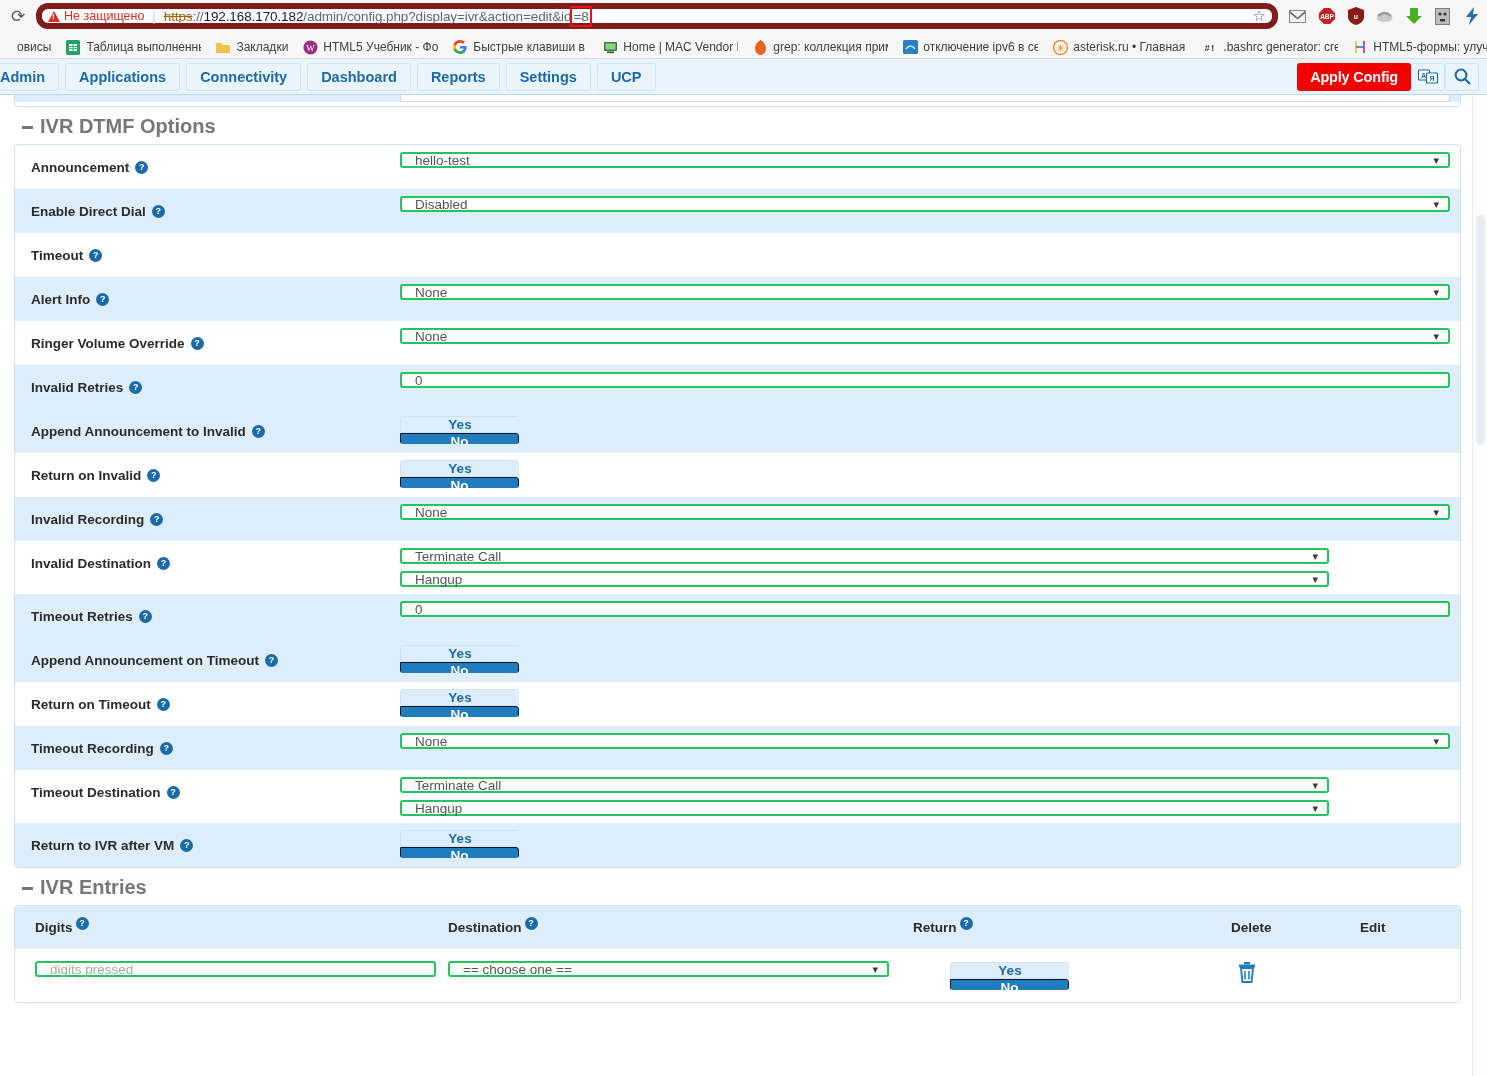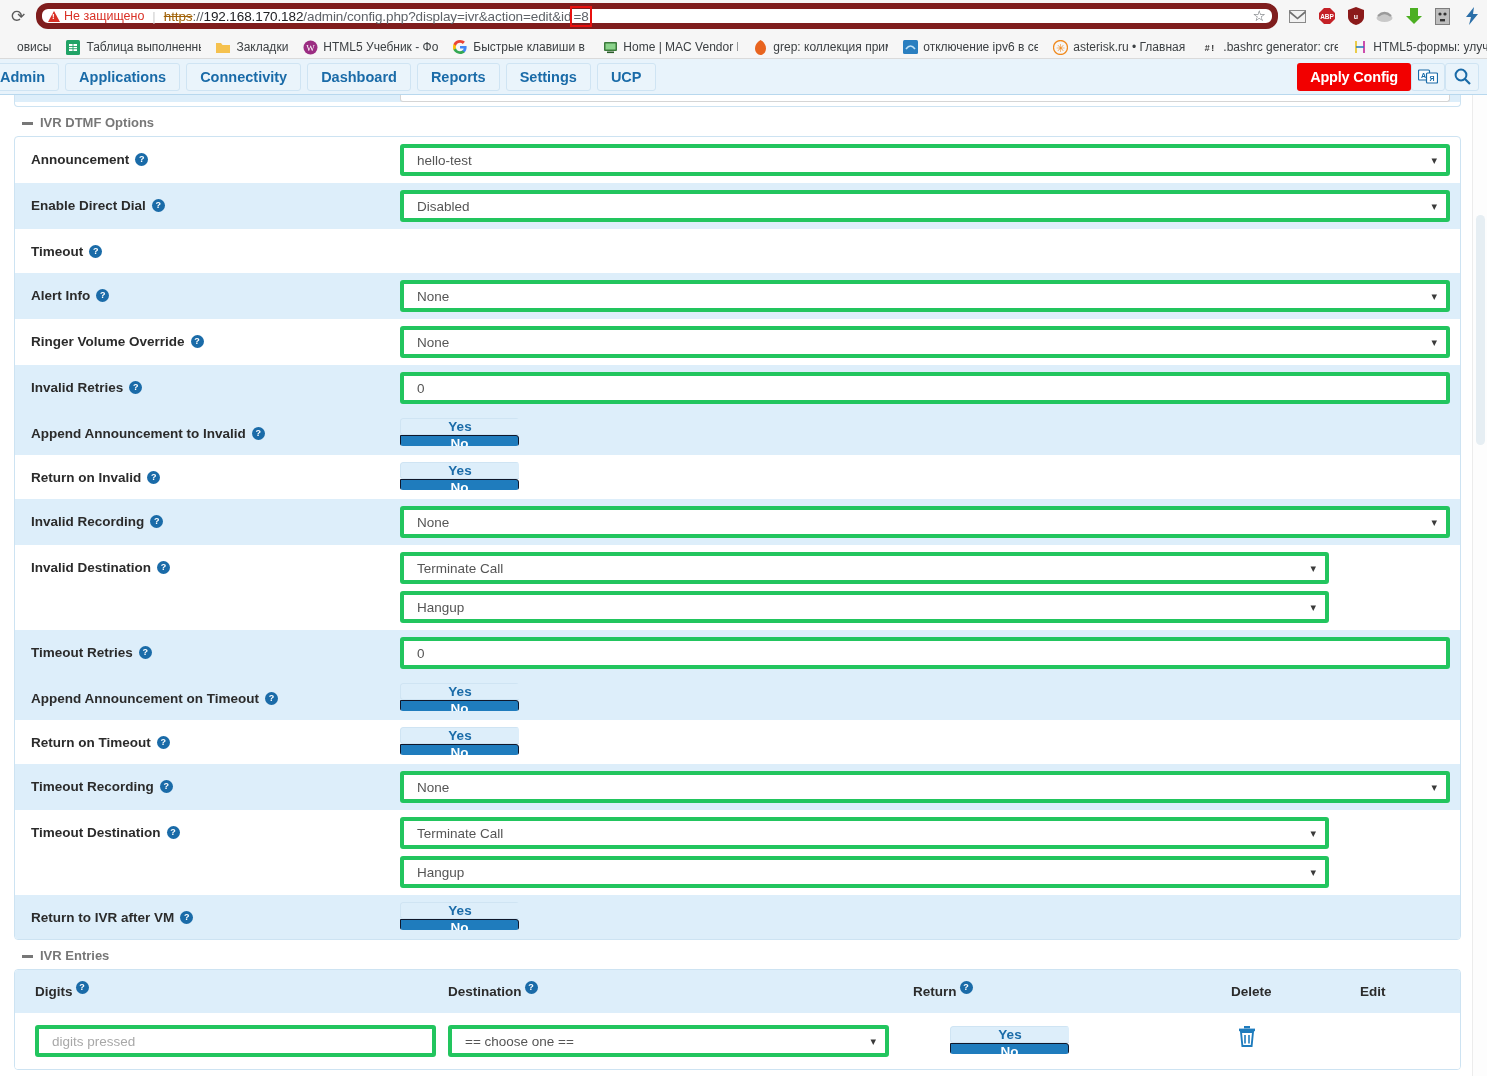--- a/index.html
+++ b/index.html
@@ -114,21 +114,21 @@
   .clipped-row {
     position: absolute; left: 0; right: 0; top: 0; height: 7px; background: #ddeefa;
   }
   .clipped-input {
     position: absolute; left: 385px; right: 10px; top: -1px; height: 8px;
     border: 1px solid #d5d5d5; border-top: none; background: #fff; border-radius: 0 0 3px 3px;
   }
 
   .section-head {
     display: flex; align-items: center; gap: 7px;
-    font-size: 13px; font-weight: bold; color: #777777;
+    font-size: 20px; font-weight: bold; color: #777777;
     padding: 8px 0 6px 12px;
   }
   .collapse-ic {
     width: 11px; height: 3px; background: #777; display: inline-block; margin-top: 2px;
   }
 
   .card {
     border: 1px solid #cde3f2; border-radius: 4px;
     margin: 0 8px 0 4px; background: #fff; overflow: hidden;
   }
@@ -147,21 +147,21 @@
 
   .help-ic {
     width: 13px; height: 13px; border-radius: 50%;
     background: #1a6ba8; color: #fff; font-size: 9px; font-weight: bold;
     display: inline-flex; align-items: center; justify-content: center;
     flex: 0 0 13px; cursor: pointer; line-height: 1;
   }
 
   
   .f-select, .f-input {
-    width: 100%; height: 32px; border: 4px solid #22c55e; border-radius: 3px;
+    width: 100%; height: 16px; border: 2px solid #22c55e; border-radius: 3px;
     background: #fff; font-size: 13.5px; color: #555; font-family: "Liberation Sans", sans-serif;
     padding: 0 26px 0 13px; display: flex; align-items: center;
     position: relative; cursor: pointer;
   }
   .f-input { cursor: text; padding-right: 13px; }
   .f-select::after {
     content: "▾"; position: absolute; right: 9px; top: 50%; transform: translateY(-50%);
     font-size: 11px; color: #3a3a3a; line-height: 1;
   }
   .f-select.narrow, .f-input.narrow { width: 929px; }

